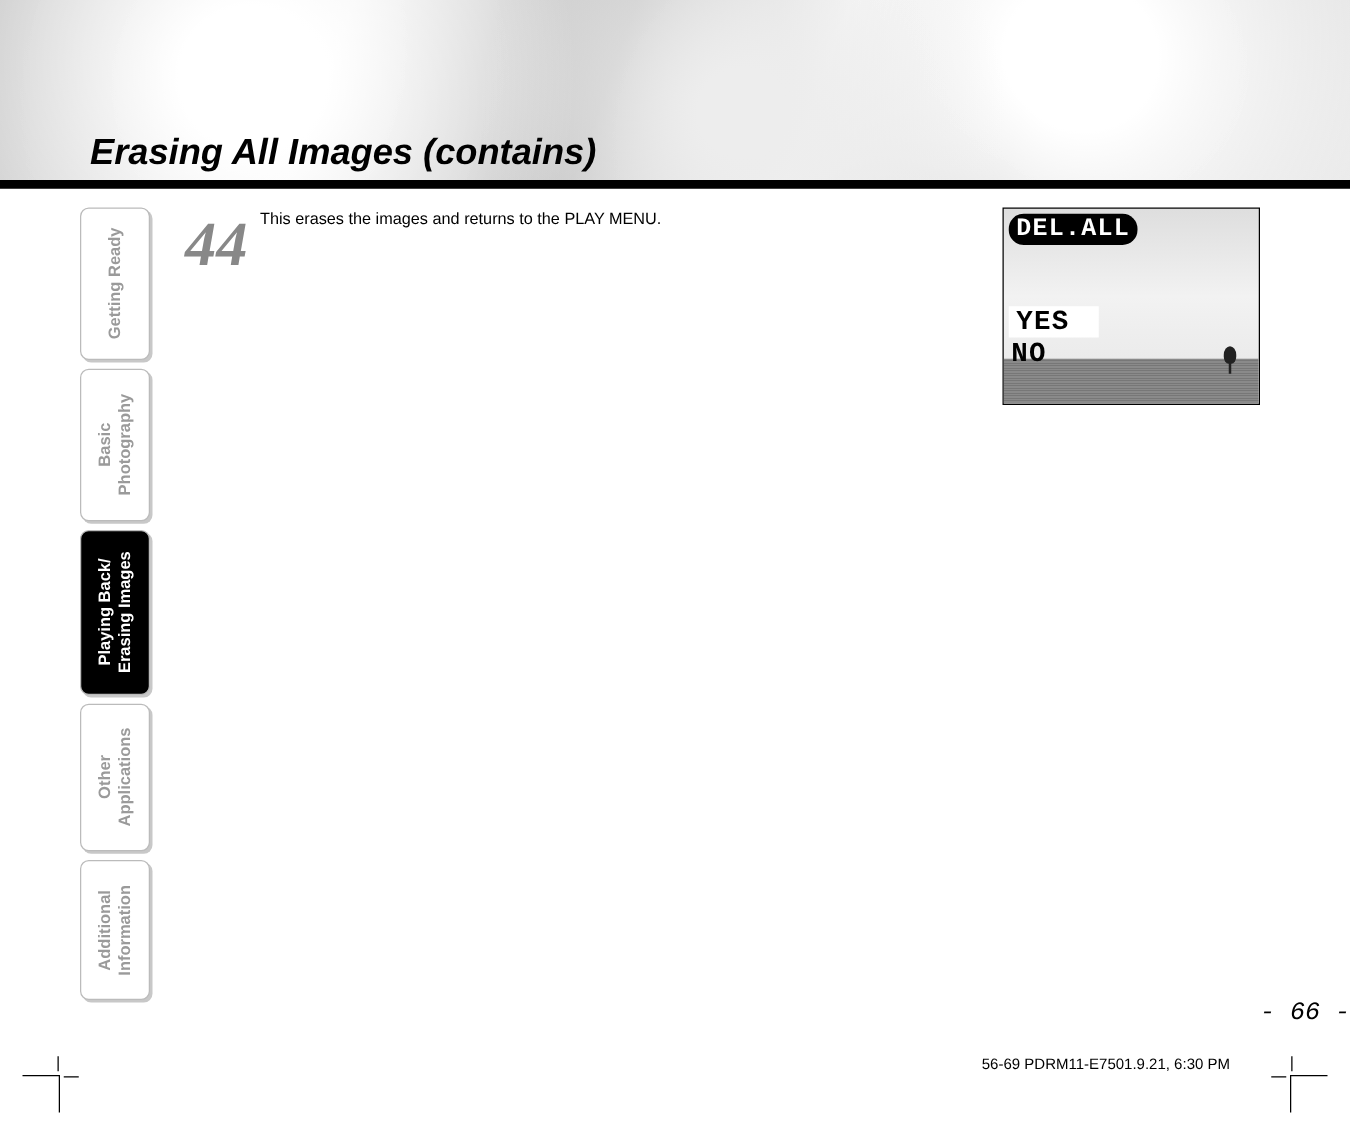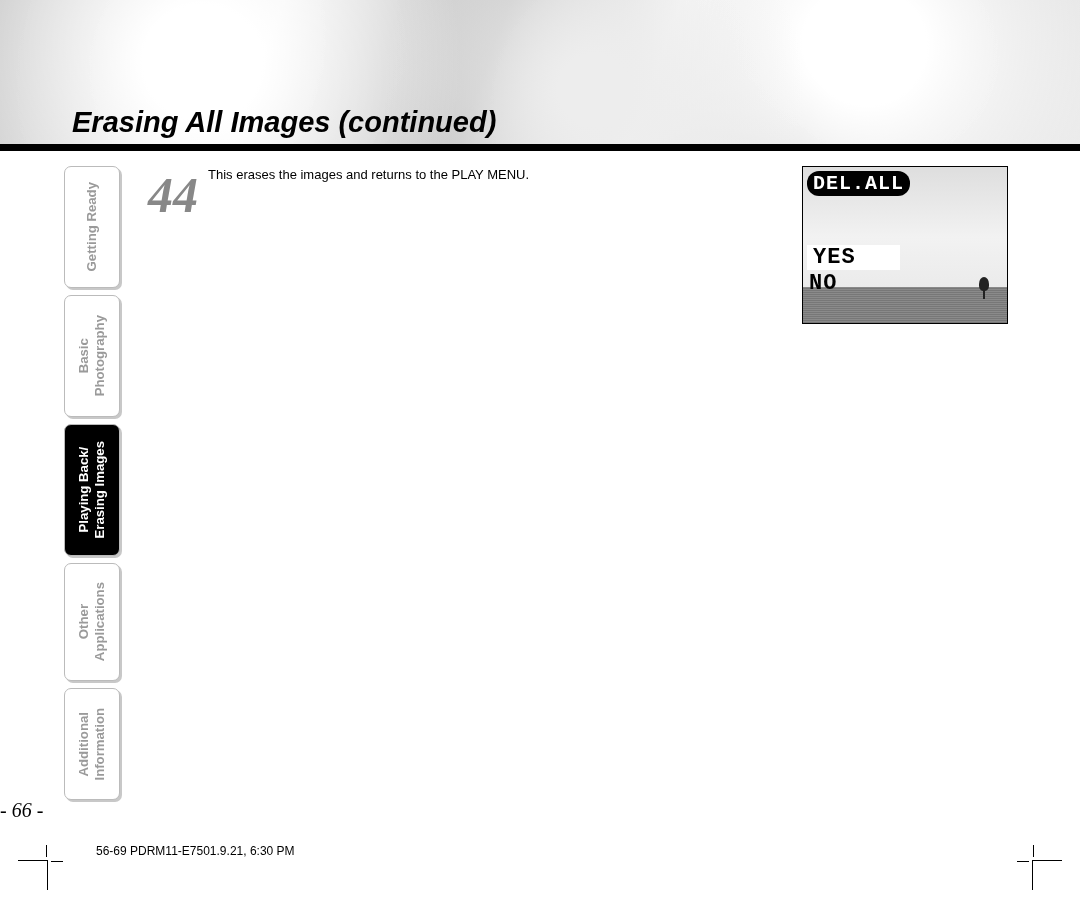--- a/index.html
+++ b/index.html
@@ -168,64 +168,64 @@
     border-radius: 12px;
   }
   .lcd .opt {
     position: absolute;
     font-family: "Courier New", monospace;
     font-weight: bold;
     font-size: 22px;
     letter-spacing: 1px;
     padding: 0 6px;
   }
-  .lcd .yes { top: 78px; left: 4px; background:#fff; color:#000; width:93px;}
+  .lcd .yes { top: 78px; left: 4px; background:#fff; color:#000; width:72px;}
   .lcd .no  { top: 104px; left: 0; color:#000; }
   .lcd .ground {
     position:absolute; left:0; right:0; bottom:0; height:36px;
     background: repeating-linear-gradient(0deg,#777,#777 1px,#8a8a8a 1px,#8a8a8a 2px);
   }
   .lcd .tree {
     position:absolute; right:18px; bottom:32px; width:10px; height:14px;
     background:#222; border-radius:50% 50% 40% 40%;
   }
   .lcd .trunk {
     position:absolute; right:22px; bottom:24px; width:2px; height:10px; background:#222;
   }
 
   .page-num {
     position: absolute;
     bottom: 78px;
     left: 0; right: 0;
-    text-align: left;
-    font-family: Liberation Serif, serif;
+    text-align: right;
+    font-family: Liberation Mono, monospace;
     font-style: italic;
     font-size: 20px;
   }
 
   .footer {
     position: absolute;
     bottom: 42px;
     left: 96px; right: 96px;
     font-size: 12px;
     color: #000;
     display: flex;
-    justify-content: flex-start;
+    justify-content: flex-end;
   }
 </style>
 </head>
 <body>
 
 <div class="crop-tl"></div>
 <div class="crop-tr"></div>
 <div class="crop-bl"></div>
 <div class="crop-br"></div>
 
 <div class="texture-band"></div>
-<div class="page-title">Erasing All Images (continued)</div>
+<div class="page-title">Erasing All Images (contains)</div>
 <div class="title-rule"></div>
 
 <div class="sidebar" id="sidebar">
     <div class="tab" style="height: 122px;">
       <span class="label">Getting Ready</span>
     </div>
     <div class="tab" style="height: 122px;">
       <span class="label">Basic
 Photography</span>
     </div>

